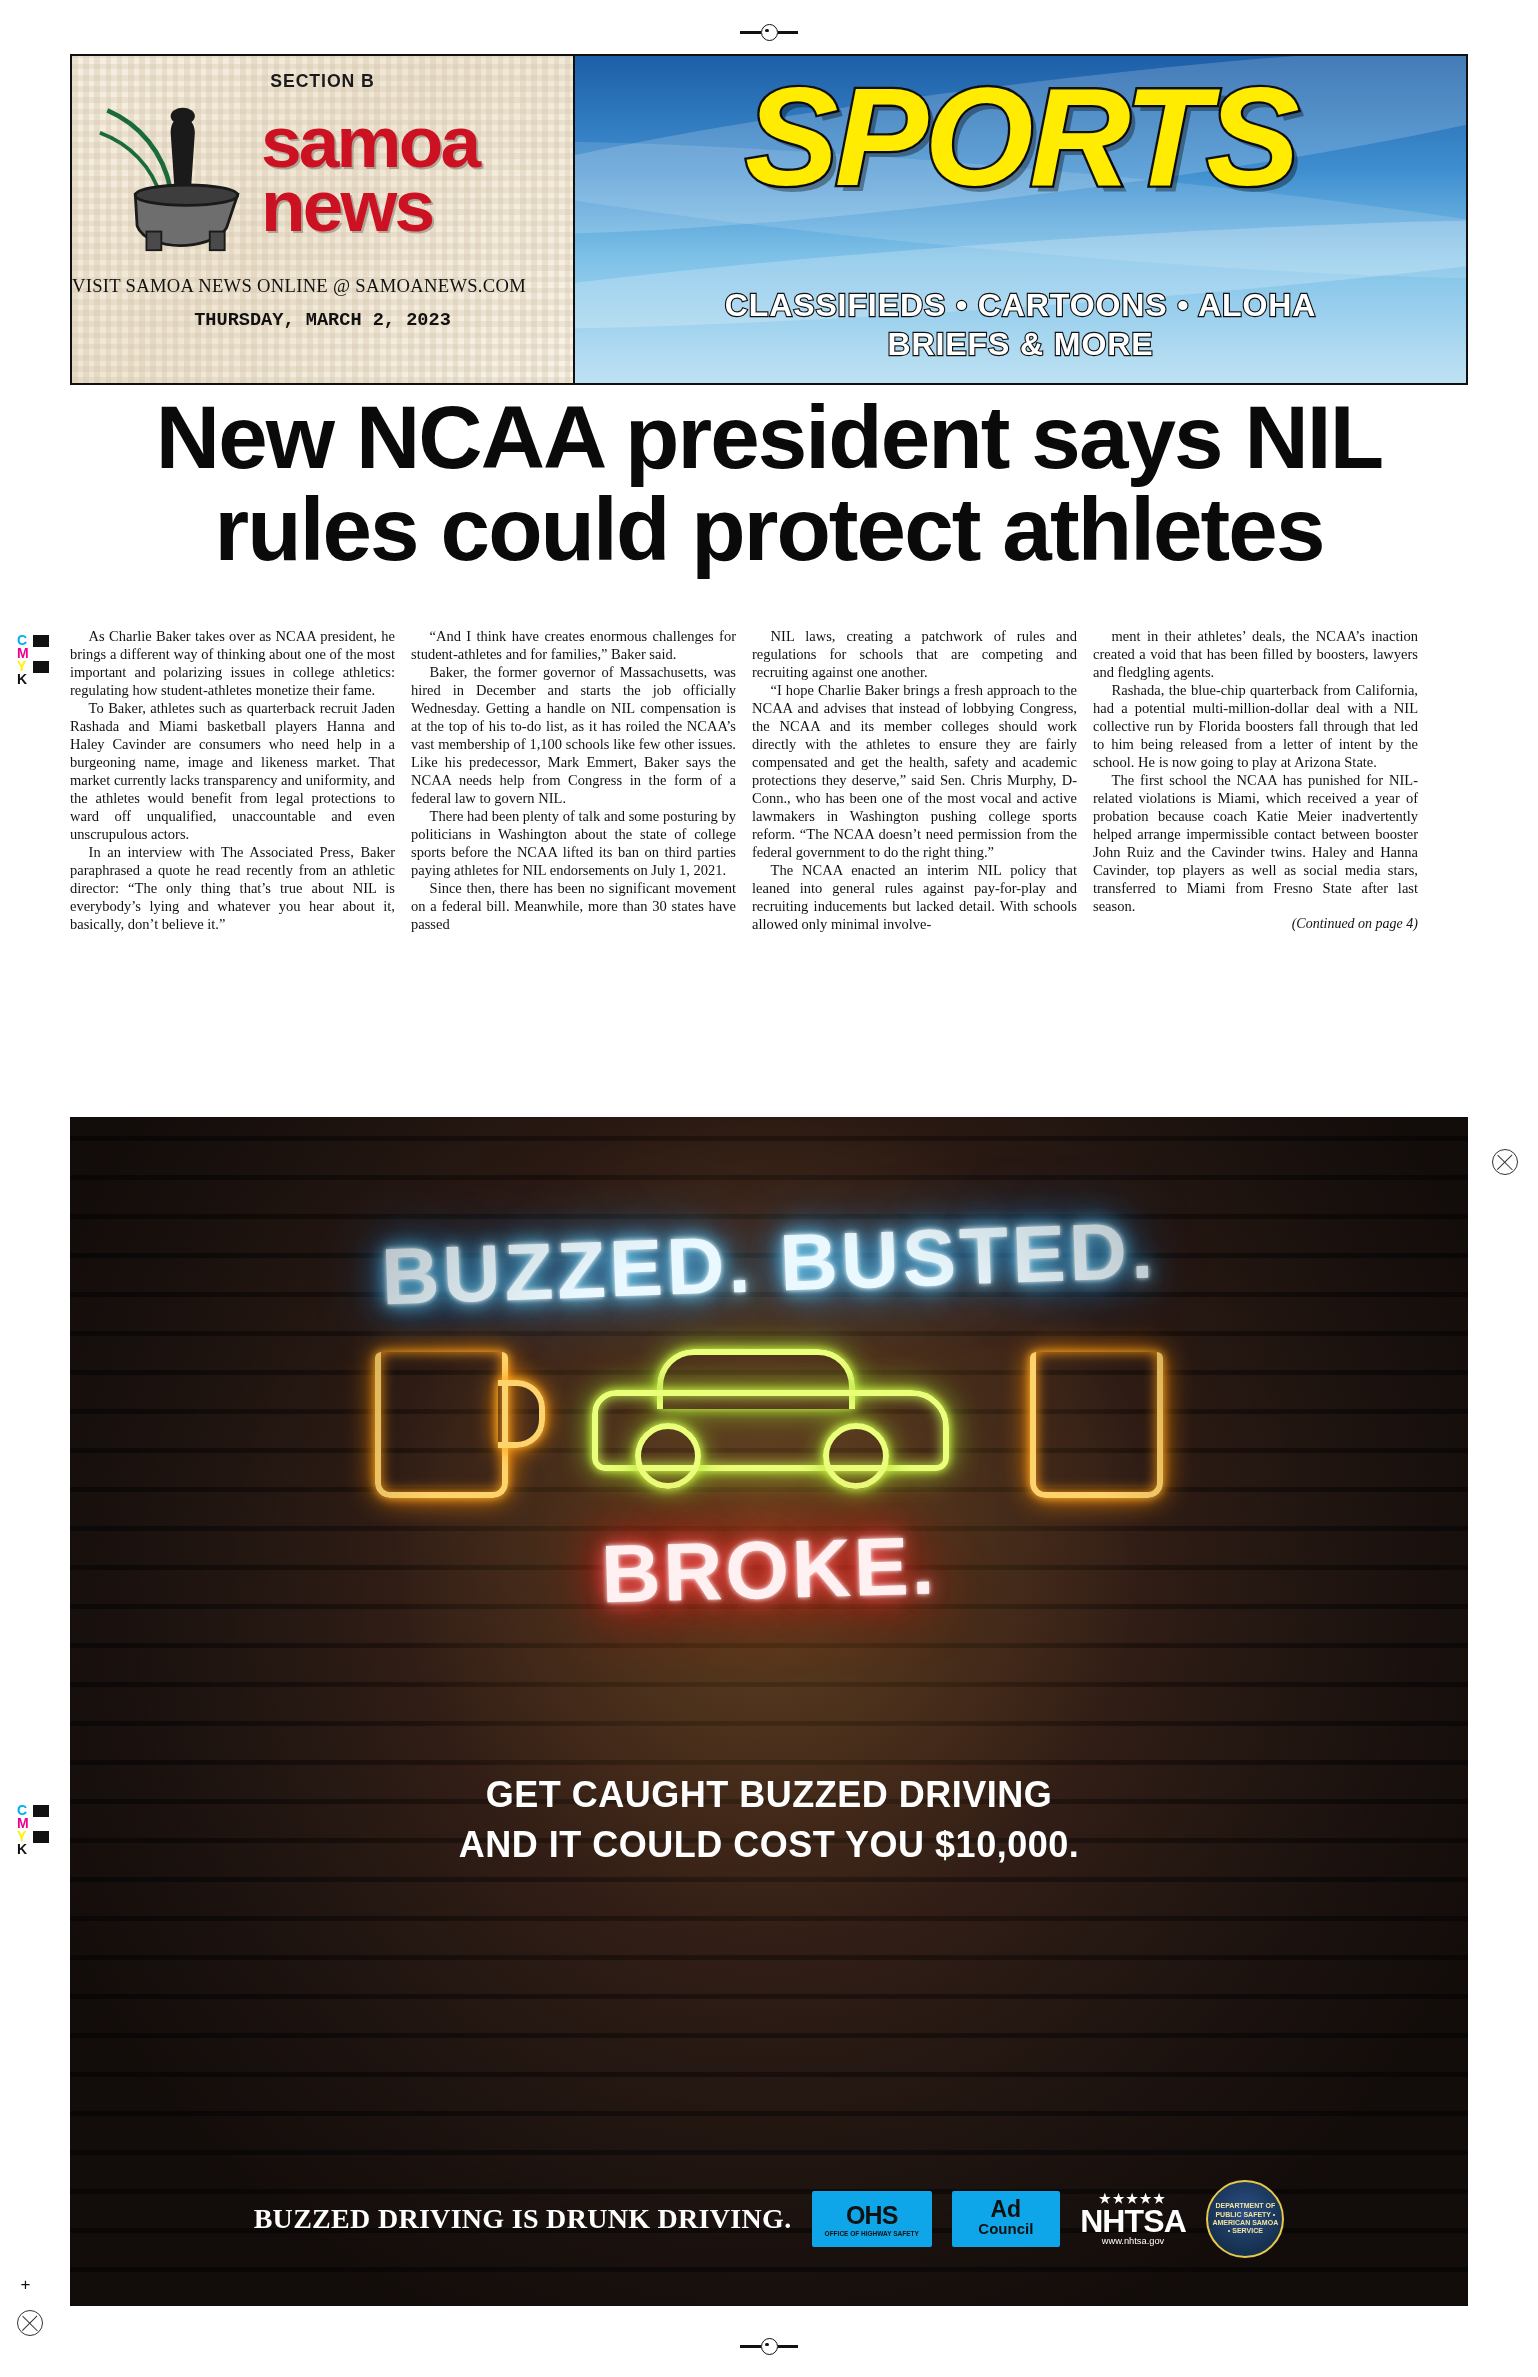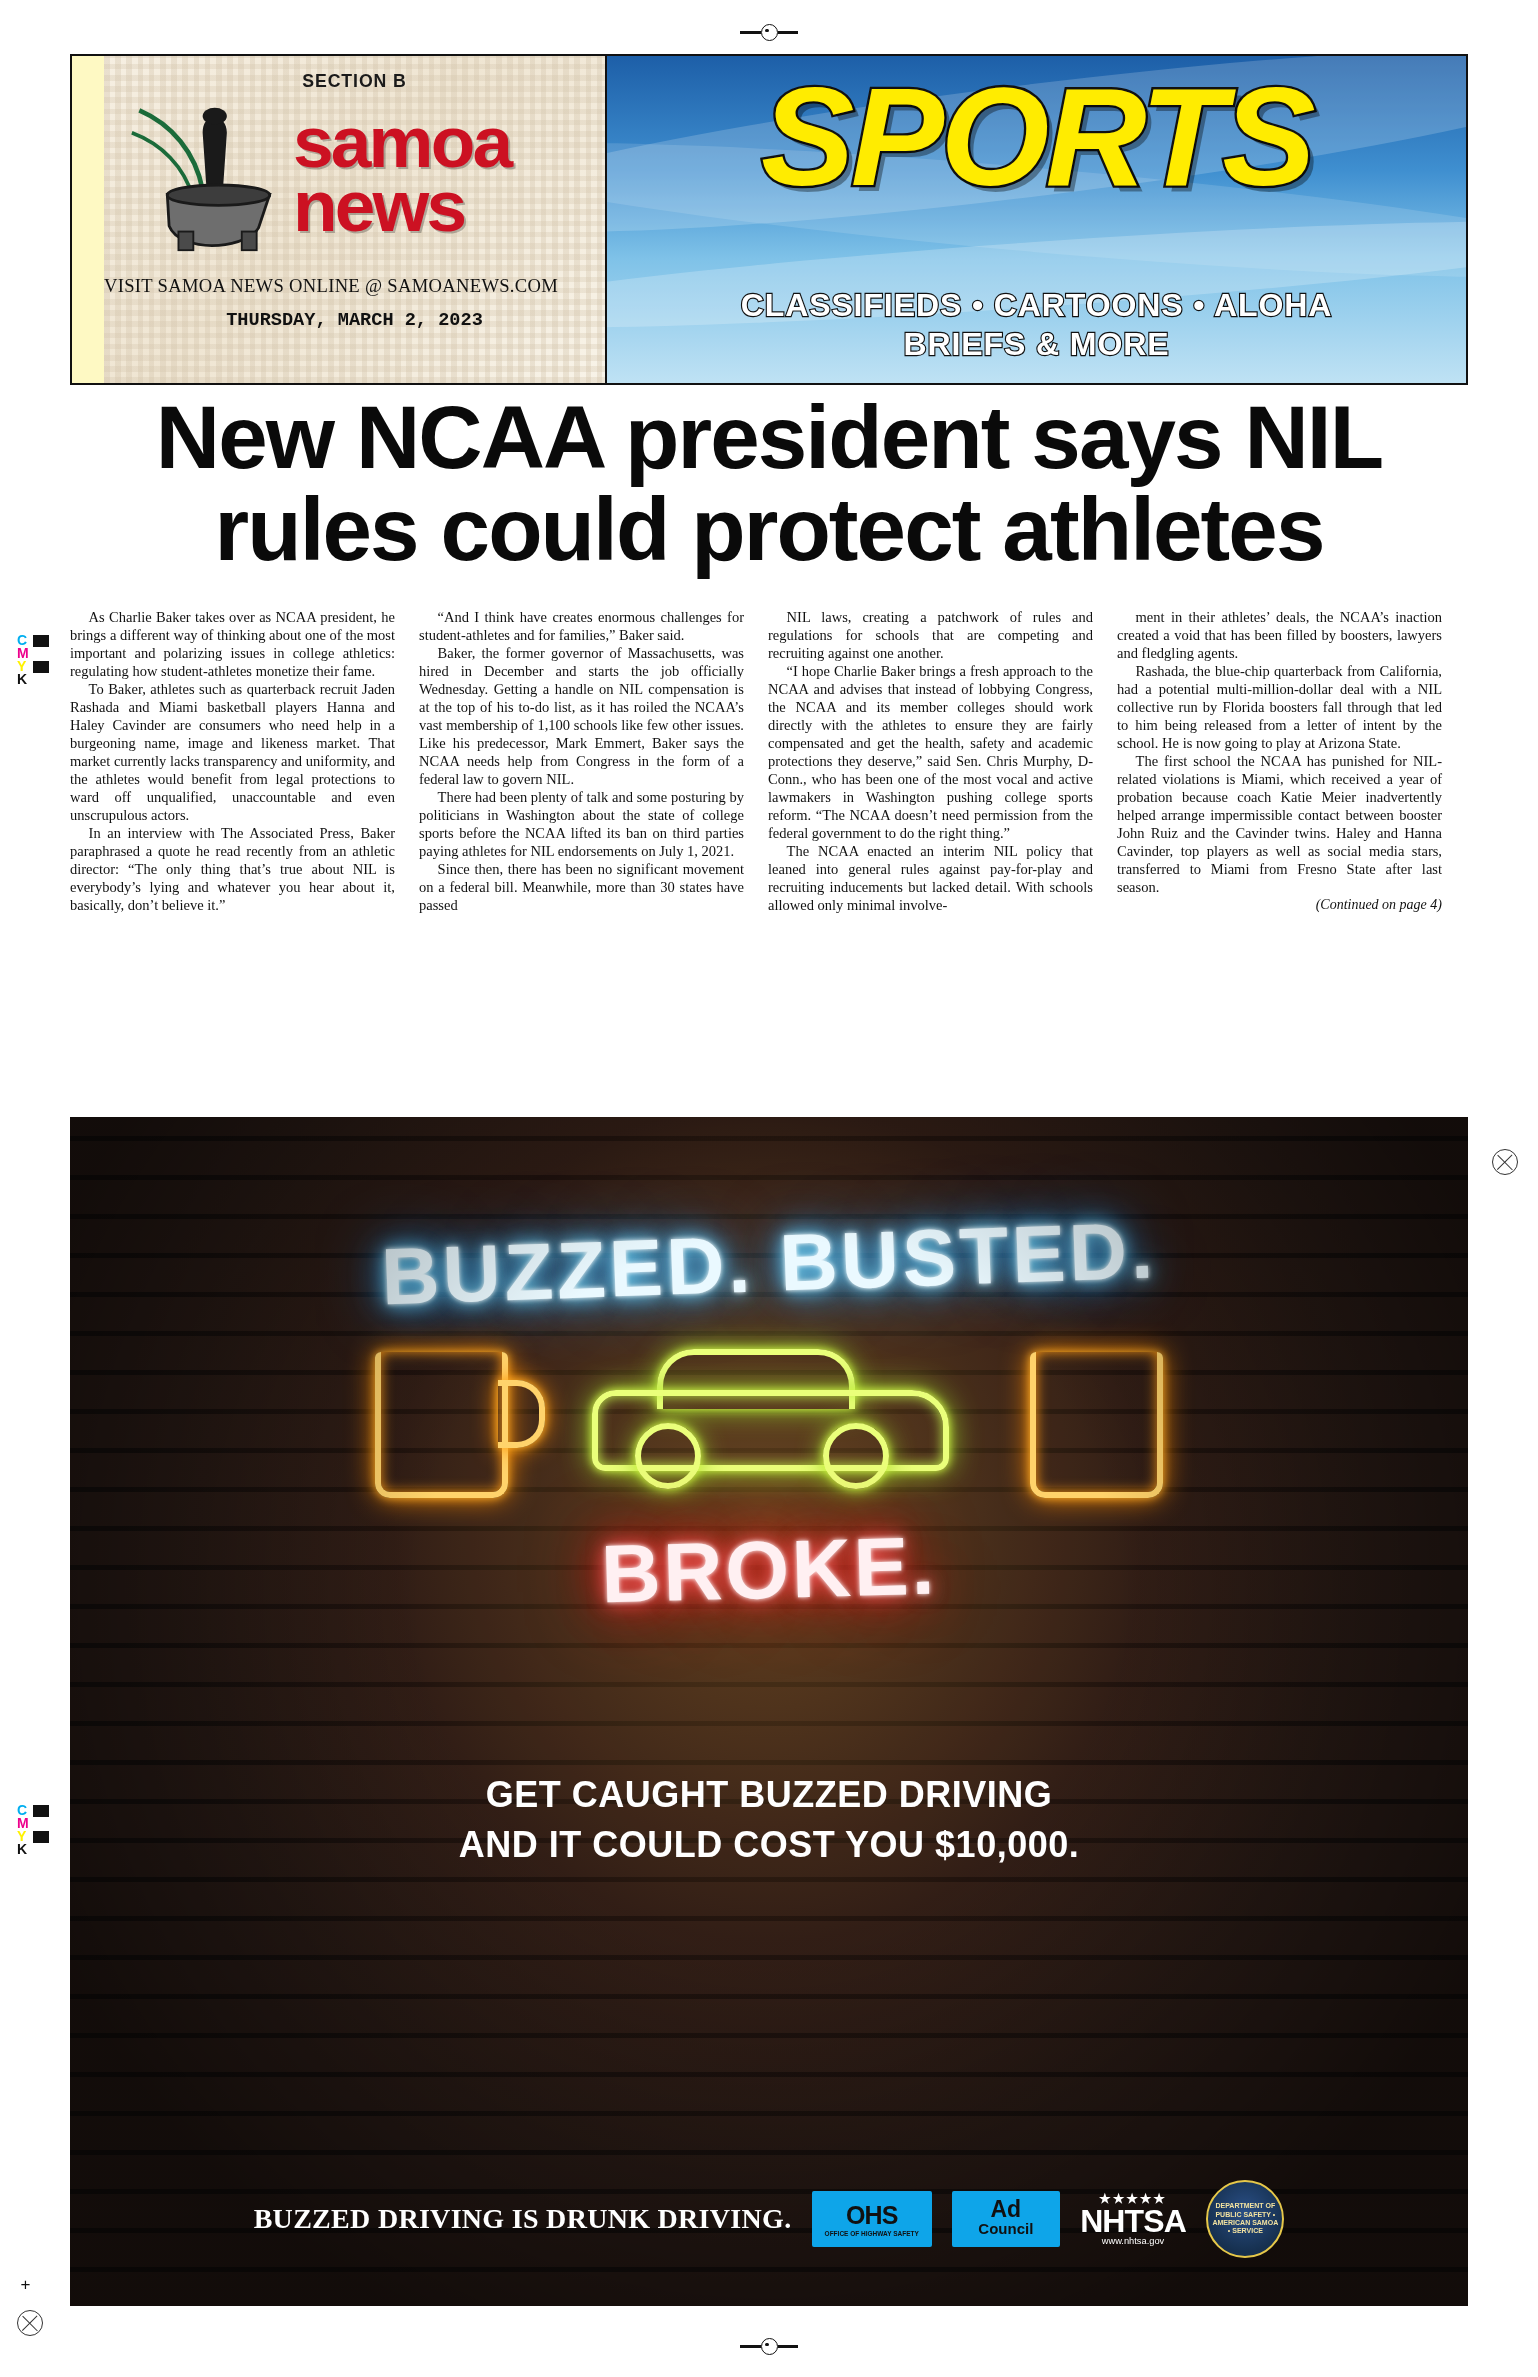--- a/index.html
+++ b/index.html
@@ -113,21 +113,20 @@
   .masthead {
     position: absolute;
     left: 0;
     top: 0;
     width: 1398px;
     height: 331px;
     border: 2.8px solid #111;
     box-sizing: border-box;
     display: flex;
     background: #fef9c3;
-    padding-left: 32px;
   }
   .masthead-left {
     width: 503px;
     border-right: 2.8px solid #111;
     box-sizing: border-box;
     position: relative;
     background:
       repeating-linear-gradient(90deg, rgba(210,195,170,.35) 0 5.6px, rgba(255,255,255,.0) 5.6px 11.2px),
       repeating-linear-gradient(0deg, rgba(210,195,170,.3) 0 5.6px, rgba(255,255,255,.0) 5.6px 11.2px),
       linear-gradient(135deg,#f6efe2 0%, #efe5d2 45%, #f8f3e8 100%);
@@ -256,24 +255,24 @@
     font-size: 89px;
     line-height: 92px;
     letter-spacing: -1.9px;
     color: #0a0a0a;
   }
 
   
   .article {
     position: absolute;
     left: 0;
-    top: 554px;
+    top: 573px;
     width: 1398px;
     display: flex;
-    gap: 24px;
+    gap: 16px;
   }
   .col {
     width: 325px;
     font-family: "Liberation Serif", serif;
     font-size: 14.5px;
     line-height: 18px;
     text-align: justify;
     color: #111;
     hyphens: auto;
   }

